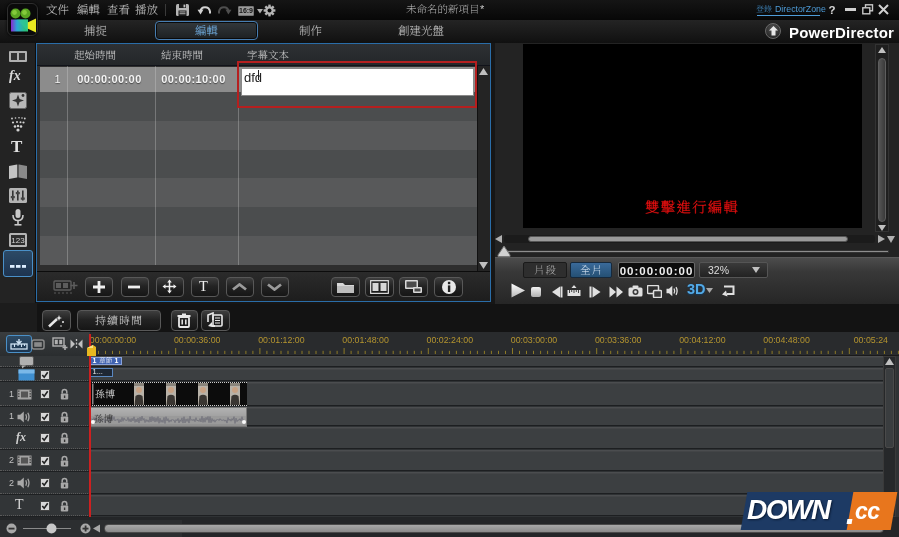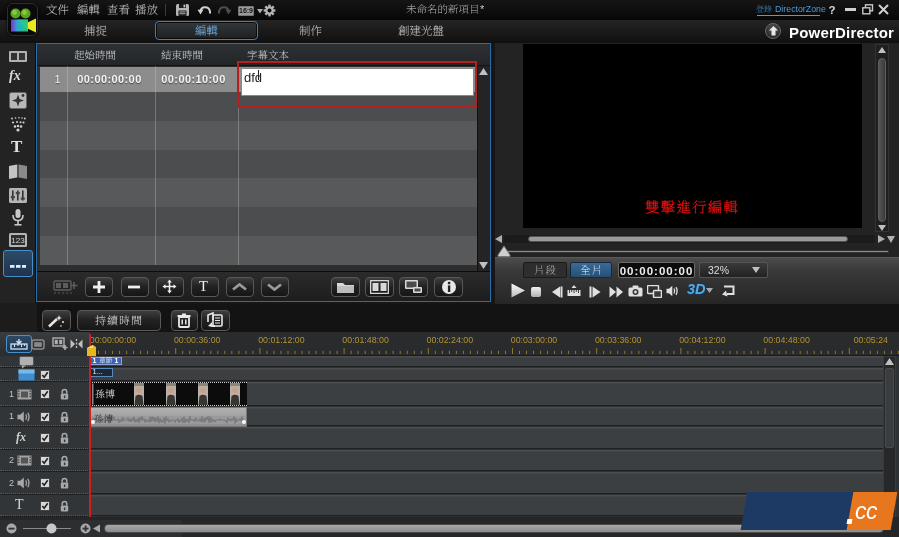--- a/index.html
+++ b/index.html
@@ -371,21 +371,21 @@
     <circle cx="7.5" cy="7" r="1.4" fill="#e0e0e0"></circle>
   </svg>
 <svg class="a" style="left:646.5px;top:284.5px" width="15" height="13">
 <rect x="0.5" y="0.5" width="11" height="8" rx="1" fill="none" stroke="#e0e0e0" stroke-width="1.5"></rect>
 <rect x="6.5" y="5.5" width="8" height="7" rx="1" fill="#3a3a3a" stroke="#e0e0e0" stroke-width="1.5"></rect>
   </svg>
 <svg class="a" style="left:665.5px;top:284.5px" width="13" height="12">
 <path d="M0.5 3.8 L3 3.8 L6.3 0.8 L6.3 11.2 L3 8.2 L0.5 8.2 Z" fill="#e0e0e0"></path>
 <path d="M8 3.5 Q9.4 6 8 8.5 M10 2.2 Q12.2 6 10 9.8" stroke="#e0e0e0" stroke-width="1.3" fill="none"></path>
   </svg>
-<div class="a" style="left:687px;top:281px;color:#52aae8;font-size:14.5px;font-weight:bold;font-style:italic;text-shadow:0 1px 2px #123a5e">3D</div>
+<div class="a" style="left:687px;top:281px;color:#52aae8;font-size:14.5px;font-weight:bold;text-shadow:0 1px 2px #123a5e">3D</div>
 <svg class="a" style="left:706px;top:288px" width="8" height="6">
     <path d="M0 0 L7 0 L3.5 5 Z" fill="#a8a8a8"></path>
   </svg>
 <svg class="a" style="left:720px;top:284px" width="15" height="13">
 <path d="M4 2.5 L13.5 2.5 L13.5 10 L7 10" fill="none" stroke="#e0e0e0" stroke-width="2"></path>
 <path d="M7.5 12.5 L2 10.5 L6 6.5 Z" fill="#e0e0e0"></path>
   </svg>
 <div class="a" style="left:0;top:304px;width:899px;height:28px;background:#131313"></div>
 <div class="a" style="left:0;top:303px;width:37px;height:29px;background:#1c1c1c"></div>
 <div class="btn" style="left:42px;top:310px;width:29px;height:21px"></div>
@@ -644,22 +644,23 @@
     <rect x="2.5" y="4.7" width="6" height="1.8" fill="#333"></rect>
     <rect x="4.7" y="2.5" width="1.8" height="6" fill="#333"></rect>
   </svg>
 <svg class="a" style="left:93px;top:524px" width="8" height="9">
     <path d="M0 4.5 L7 0.5 L7 8.5 Z" fill="#a8a8a8"></path>
   </svg>
 <div class="a" style="left:104px;top:523.5px;width:780px;height:9px;background:linear-gradient(#a8a8a8,#8a8a8a);border-radius:4px;border:1px solid #4a4a4a"></div>
 <div class="a" style="left:737px;top:492px;width:155px;height:39px;z-index:50">
 <div class="a" style="left:7px;top:0;width:107px;height:38px;background:#1d3a64;transform:skewX(-10deg)"></div>
 <div class="a" style="left:113px;top:0;width:44px;height:38px;background:#e8761d;transform:skewX(-10deg)"></div>
+<div class="a" style="left:10px;top:2px;font-family:'Liberation Sans',sans-serif;font-style:italic;font-weight:bold;font-size:28px;color:#fff;letter-spacing:-1.5px;text-shadow:1px 1px 2px #0a1a33">DOWN</div>
 <div class="a" style="left:110px;top:27px;width:5px;height:5px;background:#fff;transform:skewX(-10deg)"></div>
-<div class="a" style="left:118px;top:6px;font-style:italic;font-weight:normal;font-size:23px;color:#fff;letter-spacing:-0.5px">cc</div>
+<div class="a" style="left:118px;top:6px;font-style:italic;font-weight:bold;font-size:23px;color:#fff;letter-spacing:-0.5px">cc</div>
 </div>
 <svg width="0" height="0" style="position:absolute">
     <defs>
       <path id="g0" d="M104 208Q117 202 125 196Q134 190 138 184Q143 179 144 174Q146 169 145 166Q144 163 141 162Q139 161 135 163Q133 170 127 178Q122 186 114 193Q107 201 100 206ZM196 153Q187 121 172 94Q156 68 134 46Q112 25 82 8Q52 -8 14 -19L11 -15Q59 1 93 25Q128 50 149 82Q171 114 181 153ZM219 168Q219 168 221 166Q223 165 226 162Q229 160 232 157Q236 154 238 151Q238 147 232 147H15L12 155H208ZM68 153Q76 122 92 96Q108 70 130 50Q152 30 180 16Q208 2 242 -6L241 -9Q236 -9 233 -12Q229 -14 227 -18Q195 -9 168 6Q142 21 121 42Q100 63 86 90Q71 117 63 150Z"></path>
       <path id="g1" d="M70 84H212L222 96Q222 96 224 95Q226 93 228 91Q232 88 235 86Q238 83 240 80Q240 76 234 76H72ZM108 195 128 189Q128 187 125 186Q123 184 119 184Q112 158 100 135Q88 112 73 97L69 99Q78 111 85 126Q92 141 98 159Q104 176 108 195ZM150 206 170 203Q170 201 168 199Q166 197 161 196V-13Q161 -14 160 -15Q159 -16 157 -17Q155 -18 152 -18H150ZM100 152H204L215 165Q215 165 217 163Q218 162 221 159Q224 157 228 154Q231 152 234 149Q233 145 227 145H100ZM45 137 52 145 64 140Q63 139 61 138Q60 136 56 136V-14Q56 -14 55 -16Q54 -16 52 -17Q50 -18 47 -18H45ZM68 208 88 202Q87 200 85 198Q83 197 78 197Q70 175 60 154Q50 132 38 114Q26 96 14 82L10 84Q21 99 32 119Q42 139 52 162Q61 185 68 208Z"></path>
       <path id="g2" d="M226 196Q223 193 216 196Q201 194 183 191Q164 188 145 186Q125 184 107 183L106 188Q119 190 134 192Q149 194 164 197Q178 200 191 203Q204 206 213 209ZM126 -12Q126 -13 124 -15Q121 -17 117 -17H116V98V98L129 92H126ZM100 190V194L114 187H111V116Q111 100 110 82Q110 65 106 47Q104 29 97 12Q91 -5 80 -20L75 -17Q87 2 92 24Q97 46 99 70Q100 93 100 116V187ZM214 92 220 99 236 87Q236 86 233 84Q230 83 226 82V-2Q226 -6 226 -9Q224 -12 222 -13Q218 -15 212 -16Q212 -14 211 -13Q210 -12 209 -11Q208 -10 205 -10Q203 -9 198 -8V-4Q198 -4 201 -5Q204 -5 208 -5Q211 -6 212 -6Q215 -6 216 -4Q216 -4 216 -2V92ZM192 2Q192 1 190 -1Q188 -2 184 -2H183V91H192ZM159 -6Q159 -7 157 -8Q155 -10 151 -10H150V91H159ZM207 165 214 172 228 160Q228 159 225 158Q223 157 220 156V114Q220 114 218 112Q217 112 215 111Q212 110 210 110H209V165ZM224 50V43H118V50ZM223 92V84H120V92ZM217 124V117H108V124ZM216 165V157H108V165ZM92 154Q91 152 87 151Q84 150 78 153L85 155Q80 146 73 136Q66 126 57 115Q49 104 39 93Q30 83 21 75L20 78H29Q28 71 25 67Q22 63 19 62L12 80Q12 80 15 81Q17 82 18 82Q26 90 34 101Q42 111 50 123Q58 135 64 146Q71 157 74 166ZM72 199Q72 196 68 195Q64 194 58 196L65 198Q60 189 54 176Q47 164 39 152Q31 140 23 130L22 133H30Q29 126 27 122Q24 118 21 118L14 136Q14 136 16 137Q18 137 19 138Q24 144 29 153Q34 162 39 172Q44 182 47 192Q51 201 53 208ZM29 54Q33 35 30 22Q27 9 23 4Q21 1 18 0Q16 -2 13 -2Q11 -3 9 -1Q7 1 8 4Q9 8 12 10Q16 14 18 21Q22 28 23 36Q25 45 24 54ZM68 60Q77 52 82 45Q86 38 87 32Q88 26 87 23Q86 19 83 18Q80 18 77 20Q76 30 73 40Q69 51 64 58ZM49 56Q56 46 58 36Q60 27 60 20Q60 13 57 8Q55 4 52 3Q49 2 46 6Q49 18 48 32Q47 46 45 56ZM66 110Q76 101 82 93Q87 84 89 77Q90 70 89 66Q88 62 85 60Q82 59 79 62Q79 70 76 78Q73 86 70 95Q66 103 62 109ZM16 80Q22 80 33 80Q43 81 56 82Q70 82 83 84L84 79Q77 78 67 76Q56 73 44 71Q32 68 20 66ZM17 135Q22 134 29 134Q37 134 46 134Q55 134 64 135V130Q58 129 46 126Q34 123 22 121Z"></path>
       <path id="g3" d="M86 144 93 151 107 140Q106 138 104 138Q102 136 99 136V64Q99 63 97 61Q96 60 94 59Q92 58 90 58H88V144ZM31 61Q31 60 29 60Q28 58 26 58Q24 57 22 57H20V144V150L32 144H93V136H31ZM64 143V73L62 72L64 72V-14Q64 -14 62 -16Q59 -18 55 -18H54V72L56 72L54 73V143ZM73 206Q73 204 71 202Q69 200 64 200V142H54V208ZM96 52Q96 52 98 50Q102 48 106 44Q110 40 114 37Q113 35 111 34Q110 33 107 33H10L8 40H86ZM96 76V68H28V76ZM96 110V102H28V110ZM95 185Q95 185 98 183Q101 180 105 177Q109 174 112 170Q112 166 106 166H14L12 174H86ZM224 38Q224 38 227 36Q230 33 234 30Q238 26 242 23Q241 19 236 19H100L98 26H215ZM211 -14Q211 -14 208 -16Q206 -18 202 -18H200V130H211ZM136 131V23L126 22V131ZM221 142Q221 142 224 140Q227 138 231 134Q235 131 238 127Q238 123 232 123H109L107 131H212ZM208 159V152H129V159ZM208 61V53H134V61ZM208 97V89H134V97ZM123 204 136 198H202L208 205L222 194Q222 192 220 192Q218 190 214 190V146Q214 145 211 143Q208 141 204 141H203V190H134V144Q134 143 131 141Q128 140 124 140H123V198Z"></path>
       <path id="g4" d="M126 158Q151 151 169 144Q186 137 198 130Q209 123 214 117Q220 112 221 107Q222 103 220 101Q218 100 213 101Q207 107 196 115Q186 122 173 129Q160 137 148 143Q135 150 124 154ZM72 13Q72 12 70 12Q69 11 67 10Q65 9 62 9H60V100V106L73 100H182V93H72ZM174 100 180 108 196 96Q196 94 193 93Q190 92 187 91V17Q187 16 185 15Q184 14 181 13Q179 12 177 12H176V100ZM182 31V24H64V31ZM182 66V59H64V66ZM219 10Q219 10 221 8Q223 7 226 5Q229 2 232 0Q235 -3 238 -6Q237 -10 232 -10H16L14 -2H209ZM122 168Q104 145 76 126Q49 107 17 94L14 99Q33 108 51 120Q69 131 84 145Q99 158 109 172H122ZM139 206Q139 203 137 201Q134 200 130 199V109Q130 108 128 107Q127 106 125 105Q123 104 121 104H119V208ZM211 186Q211 186 213 184Q215 182 218 180Q222 178 225 175Q228 172 231 169Q230 165 225 165H20L18 172H200Z"></path>
       <path id="g5" d="M12 126H209L219 139Q219 139 221 137Q223 136 226 133Q229 131 232 128Q235 125 238 123Q238 121 236 120Q234 119 232 119H14ZM32 158H189L200 171Q200 171 202 169Q204 168 206 165Q210 163 213 160Q216 157 219 154Q218 150 212 150H34ZM82 96V-14Q82 -14 80 -16Q77 -18 73 -18H72V91L77 100L85 96ZM78 66H198V58H78ZM78 36H199V28H78ZM78 5H199V-2H78ZM202 208 216 195Q212 192 204 196Q187 192 166 190Q145 186 122 184Q98 182 74 180Q50 179 25 179L24 184Q48 185 73 188Q98 190 122 193Q146 196 167 200Q188 204 202 208ZM112 188H124V184Q112 139 85 102Q58 66 14 41L10 44Q38 62 58 84Q78 106 91 133Q105 159 112 188ZM78 96H198V88H78ZM192 96H190L197 104L213 91Q212 90 209 89Q206 87 204 87V-14Q204 -14 202 -15Q200 -16 198 -17Q196 -18 194 -18H192Z"></path>
       <path id="g6" d="M159 128Q179 124 193 118Q206 112 215 106Q224 100 228 96Q232 90 233 87Q233 83 231 82Q228 80 224 82Q220 87 212 93Q204 99 194 105Q184 111 175 116Q165 121 156 125ZM162 135Q147 115 124 100Q102 85 74 75L71 80Q95 91 115 106Q135 121 147 139H162ZM162 84Q162 83 159 81Q156 80 152 80H150V190L162 193ZM205 76 212 84 228 72Q227 70 224 69Q222 68 218 68V-11Q218 -12 217 -13Q215 -14 213 -15Q211 -16 209 -16H208V76ZM108 -15Q108 -15 106 -16Q105 -17 103 -18Q101 -18 98 -18H96V76V83L109 76H217V69H108ZM162 74V0H151V74ZM222 171Q222 169 219 168Q216 168 212 169Q204 162 195 155Q186 148 178 144L175 148Q182 154 190 163Q198 173 205 184ZM98 179Q110 175 117 171Q125 166 129 162Q133 158 134 154Q136 150 135 148Q134 145 132 144Q129 144 126 145Q124 150 118 156Q114 162 107 167Q101 173 96 176ZM224 195Q222 194 219 194Q216 194 212 196Q196 193 176 190Q155 188 132 186Q110 184 88 183L86 188Q103 190 120 192Q137 194 154 196Q170 199 185 202Q200 205 210 208ZM216 41V34H100V41ZM216 4V-4H101V4ZM221 152Q221 152 224 149Q227 146 232 143Q236 139 240 136Q239 132 233 132H85L83 139H210ZM10 76Q16 79 29 84Q41 89 56 96Q72 104 88 111L90 108Q78 100 61 90Q44 80 23 68Q22 63 19 61ZM67 206Q66 204 64 202Q62 200 58 200V2Q58 -4 56 -8Q55 -12 51 -14Q47 -17 38 -18Q38 -16 36 -13Q35 -11 33 -9Q30 -8 26 -6Q22 -5 15 -4V0Q15 0 18 0Q22 -1 26 -1Q31 -2 35 -2Q40 -2 41 -2Q44 -2 45 -1Q46 0 46 3V208ZM76 165Q76 165 79 163Q82 160 86 157Q90 154 94 150Q93 146 87 146H14L12 154H67Z"></path>

